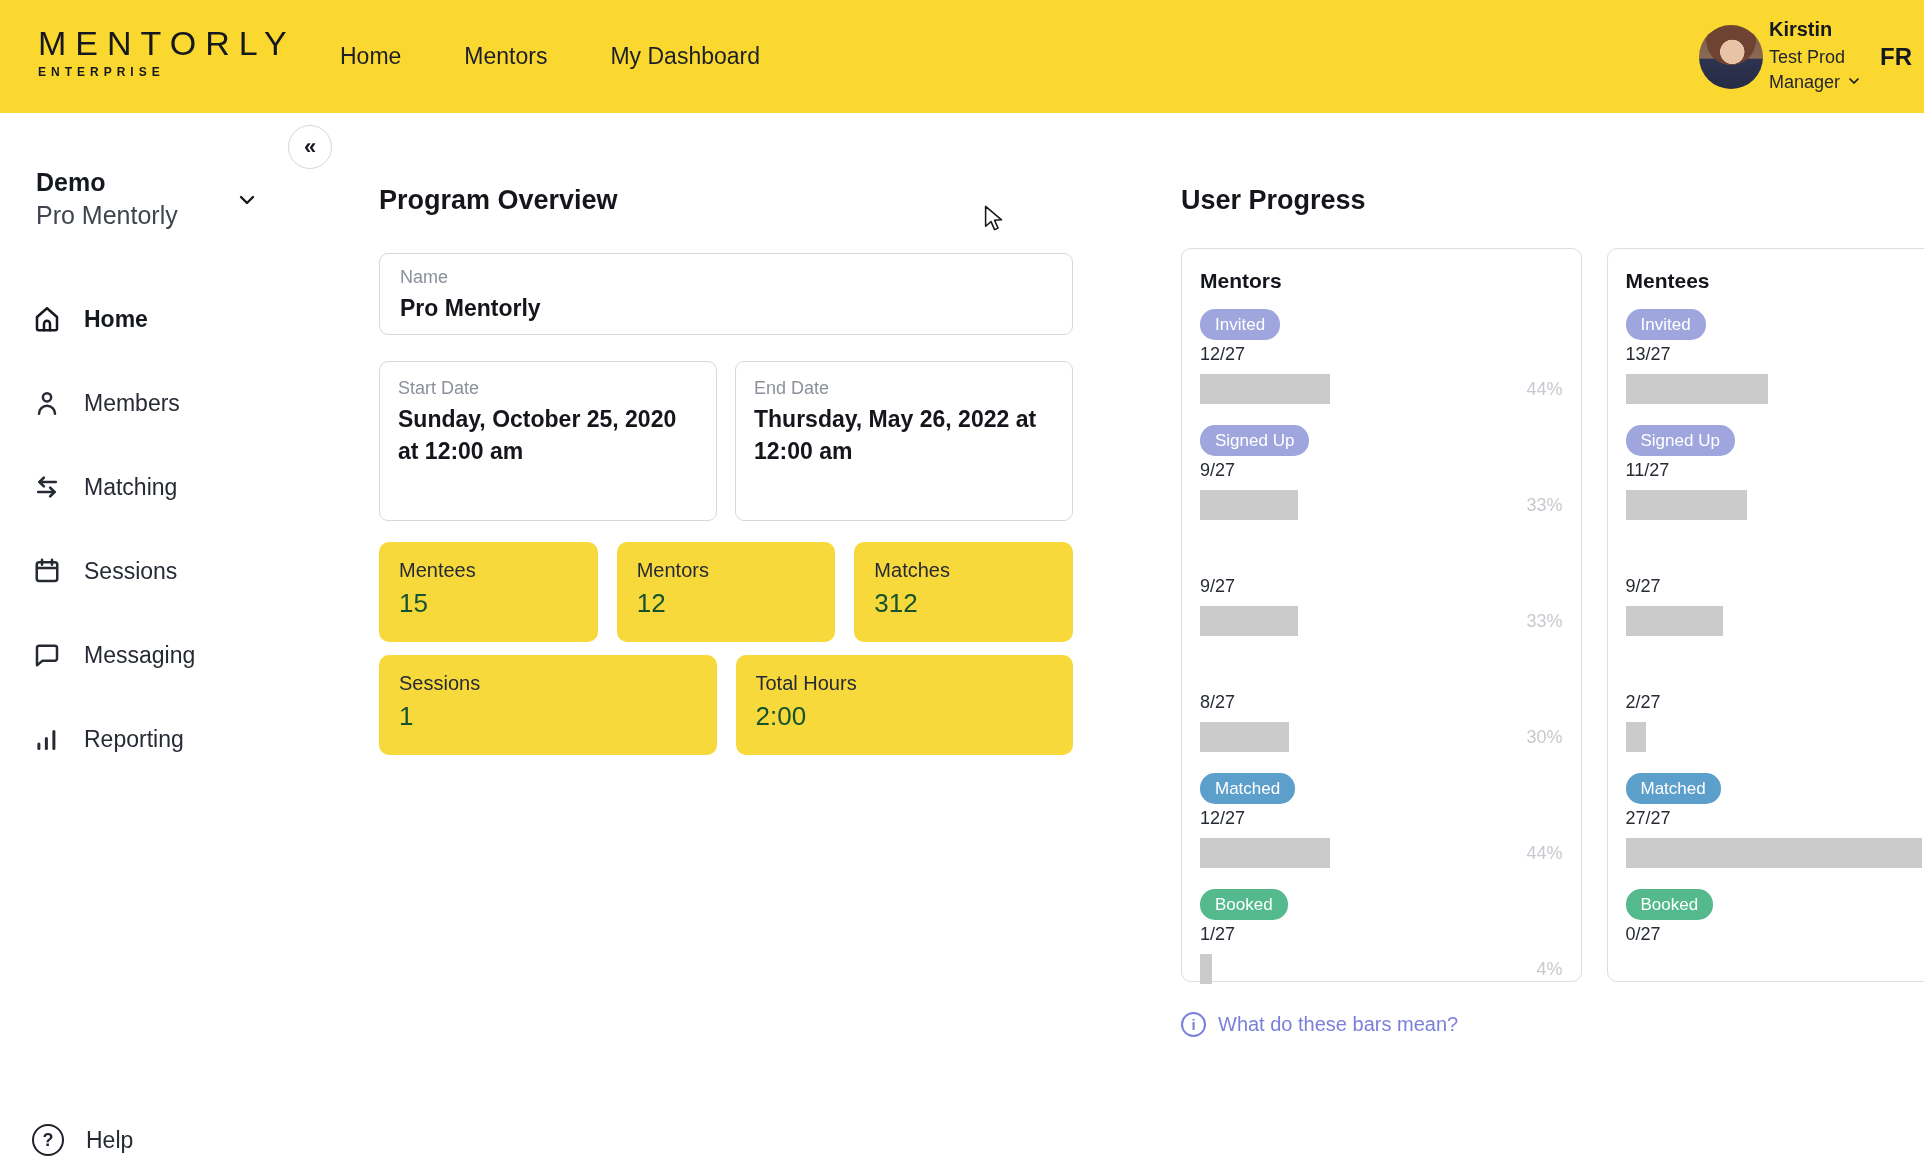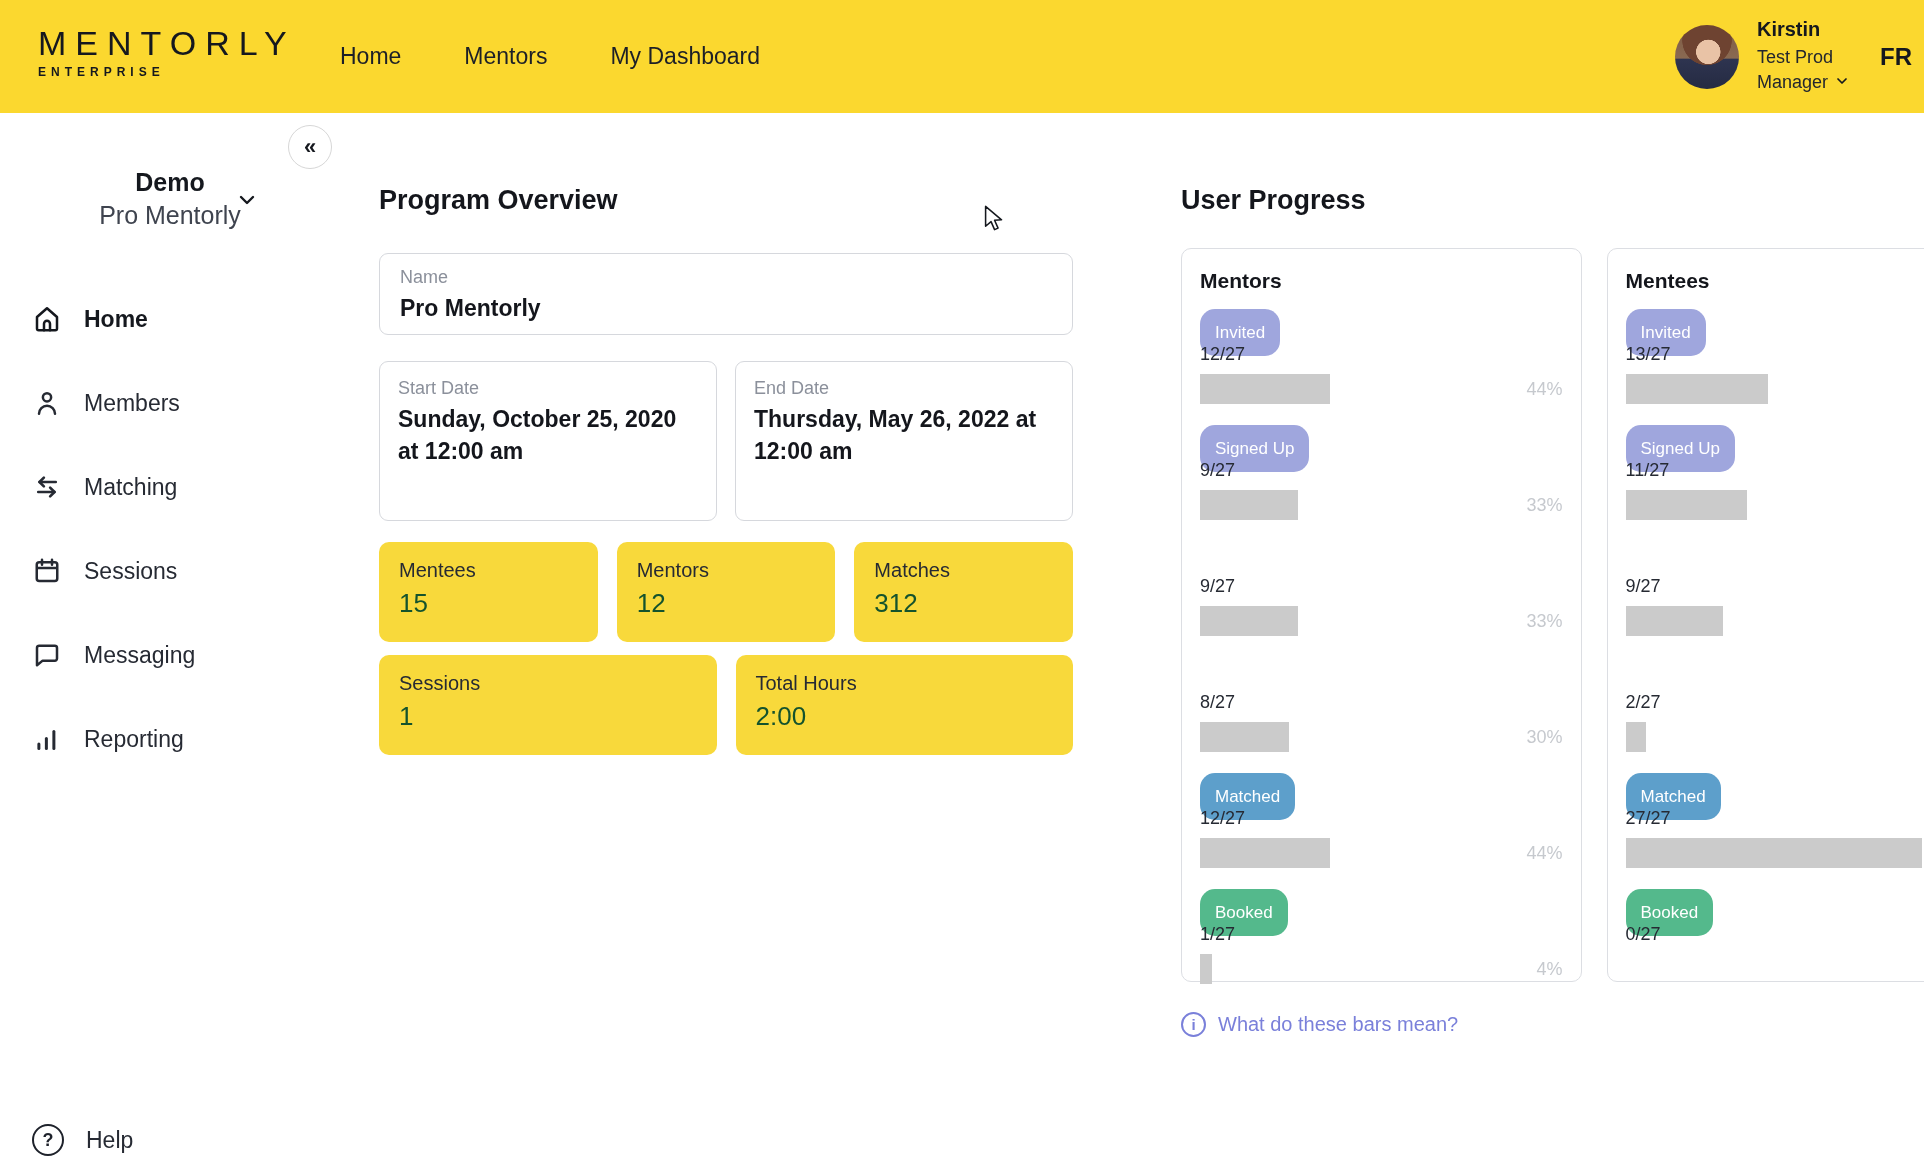--- a/index.html
+++ b/index.html
@@ -6,37 +6,37 @@
   body { font-family:"Liberation Sans", sans-serif; background:#ffffff; color:#1b1e26; }
   .canvas { position:relative; width:1924px; height:1165px; overflow:hidden; background:#ffffff; }
 
   
   .header { position:absolute; left:0; top:0; width:1924px; height:113px; background:#fbd82f; display:flex; align-items:center; }
   .logo { position:absolute; left:38px; top:24px; cursor:pointer; }
   .logo-title { font-size:34px; font-weight:400; letter-spacing:9px; color:#15181e; line-height:38px; }
   .logo-sub { font-size:12px; font-weight:bold; letter-spacing:5px; color:#15181e; margin-top:3px; }
   .top-nav { position:absolute; left:340px; top:0; height:113px; display:flex; align-items:center; gap:63px; }
   .top-nav .nav-link { font-size:23px; color:#1c1f27; cursor:pointer; white-space:nowrap; }
-  .user-cluster { position:absolute; right:12px; top:0; height:113px; display:flex; align-items:center; gap:18px; }
+  .user-cluster { position:absolute; right:12px; top:0; height:113px; display:flex; align-items:center; gap:6px; }
   .avatar { width:64px; height:64px; border-radius:50%; flex:0 0 auto; cursor:pointer;
             background:
               radial-gradient(circle at 52% 42%, #e9c3a6 0 24%, rgba(233,195,166,0) 25%),
               radial-gradient(circle at 50% 24%, #6e4331 0 42%, rgba(110,67,49,0) 43%),
               linear-gradient(180deg, #7d5a43 0%, #8a6a52 52%, #2e3450 53%, #252b42 100%); }
   .user-text { line-height:1; cursor:pointer; }
   .user-name { font-size:20px; font-weight:bold; color:#15181e; margin-bottom:6px; }
   .user-role { font-size:18px; color:#23262e; line-height:25px; display:block; }
   .user-role-row { display:flex; align-items:center; gap:6px; }
   .lang { font-size:24px; font-weight:bold; color:#15181e; margin-left:12px; cursor:pointer; }
 
   
   .collapse-btn { position:absolute; left:288px; top:125px; width:44px; height:44px; border-radius:50%;
                   background:#fff; border:1px solid #d7d7d7; display:flex; align-items:center; justify-content:center;
                   font-size:22px; font-weight:bold; color:#15181e; cursor:pointer; }
-  .program-select { position:absolute; left:55px; top:166px; width:230px; cursor:pointer;text-align:center; }
+  .program-select { position:absolute; left:36px; top:166px; width:230px; cursor:pointer; }
   .program-group { font-size:25px; font-weight:bold; color:#15181e; line-height:32px; }
   .program-name { font-size:25px; color:#3f444f; line-height:34px; }
   .program-chevron { position:absolute; left:235px; top:188px; }
   .side-nav { position:absolute; left:32px; top:295px; width:240px; }
   .side-item { display:flex; align-items:center; gap:22px; height:48px; margin-bottom:36px; cursor:pointer; }
   .side-item .lbl { font-size:23px; color:#262a33; }
   .side-item.active .lbl { font-weight:bold; color:#15181e; }
   .side-icon { width:30px; height:30px; display:flex; align-items:center; justify-content:center; }
   .help-item { position:absolute; left:32px; top:1124px; display:flex; align-items:center; gap:22px; cursor:pointer; }
   .help-icon { width:32px; height:32px; border-radius:50%; border:2.5px solid #1e222b; display:flex; align-items:center; justify-content:center; font-size:18px; font-weight:bold; color:#1e222b; }
@@ -57,21 +57,21 @@
   .stat-label { font-size:20px; color:#262a33; margin-bottom:6px; }
   .stat-value { font-size:26px; font-weight:normal; color:#14532d; }
 
   
   .col-right { position:absolute; left:1181px; top:185px; width:826px; }
   .col-right .section-title { margin-bottom:32px; }
   .prog-cards { display:flex; gap:25px; }
   .prog-card { flex:1; height:734px; border:1px solid #dcdee3; border-radius:10px; padding:20px 18px; background:#fff; }
   .prog-heading { font-size:21px; font-weight:bold; color:#14161c; margin-bottom:16px; }
   .badge-row { height:27px; margin-bottom:8px; }
-  .badge { display:inline-block; padding:12px 15px; border-radius:15px; color:#fff; font-size:17px; line-height:23px; }
+  .badge { display:inline-block; padding:4px 15px; border-radius:15px; color:#fff; font-size:17px; line-height:23px; }
   .count { font-size:18px; color:#262a33; margin-bottom:8px; height:22px; }
   .bar-line { display:flex; align-items:center; gap:8px; height:30px; margin-bottom:21px; }
   .bar-track { flex:1; height:30px; }
   .bar-fill { height:100%; background:#cbcbcb; }
   .pct { width:58px; text-align:right; font-size:18px; color:#c6c9ce; }
   .info-link { margin-top:30px; display:flex; align-items:center; gap:12px; color:#7a80da; cursor:pointer; }
   .info-icon { width:25px; height:25px; border-radius:50%; border:2px solid #7a80da; display:flex; align-items:center; justify-content:center; font-size:15px; font-weight:bold; }
   .info-text { font-size:20px; }
 
   

